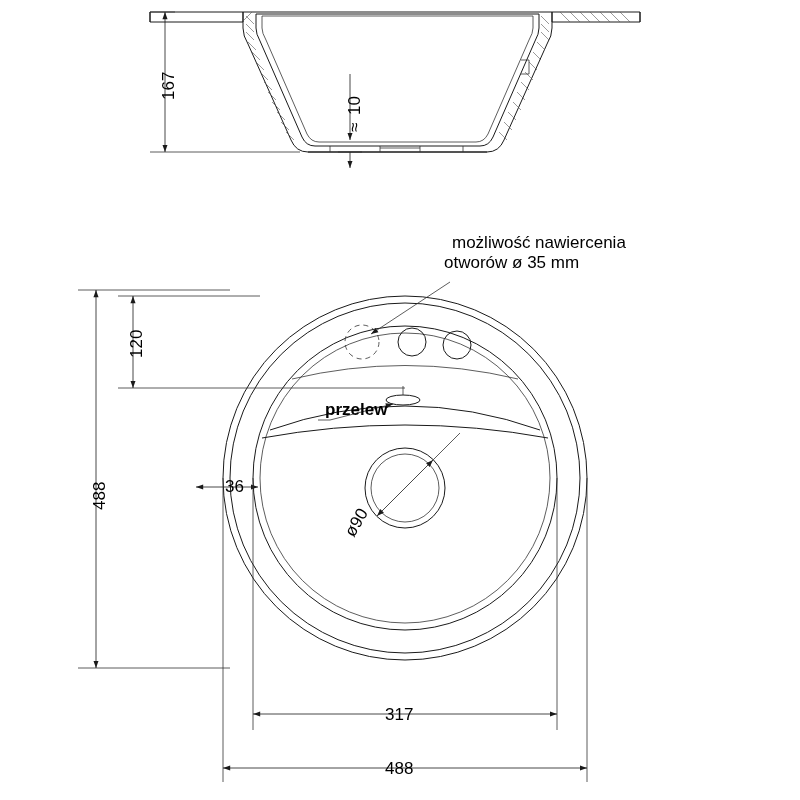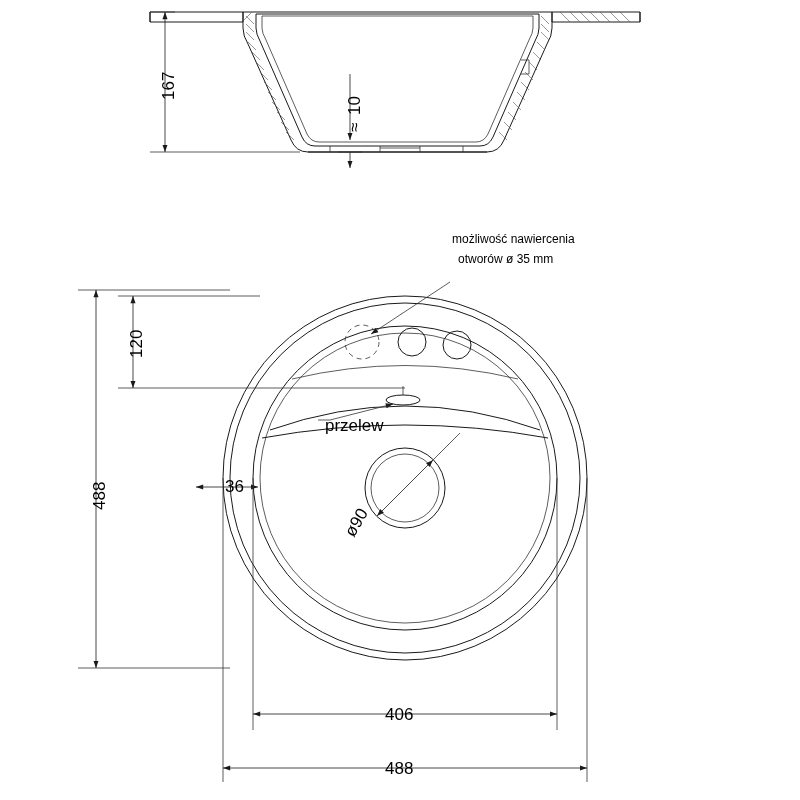--- a/index.html
+++ b/index.html
@@ -61,21 +61,21 @@
   }
   .t.rot90 {
     transform: rotate(-90deg);
     transform-origin: left top;
   }
   .t.rot-ang {
     transform: rotate(-60deg);
     transform-origin: left top;
   }
   .sz17 { font-size: 17px; }
-  .sz15 { font-size: 12px; }
+  .sz15 { font-size: 17px; }
 </style>
 </head>
 <body>
 
 <div id="stage">
 
   <svg id="drawing" viewBox="0 0 800 800">
 
     <defs>
       <marker id="arrEnd" markerWidth="10" markerHeight="10" refX="9" refY="3.2" orient="auto" markerUnits="strokeWidth">
@@ -223,30 +223,30 @@
   </svg>
 
   <div class="txtlayer">
 
     <div class="t sz17 rot90" style="left:158px; top:100px;">167</div>
 
     <div class="t sz17 rot90" style="left:344px; top:115px;">10</div>
     <div class="t sz17 rot90" style="left:344px; top:132px;">≈</div>
 
     <div class="t sz15" style="left:452px; top:232px;">możliwość nawiercenia</div>
-    <div class="t sz15" style="left:458px; top:252px;">otworów ø 35 mm</div>
+    <div class="t sz15" style="left:444px; top:252px;">otworów ø 35 mm</div>
 
     <div class="t sz17 rot90" style="left:126px; top:358px;">120</div>
 
     <div class="t sz17 rot90" style="left:89px; top:510px;">488</div>
 
-    <div class="t sz17" style="left:325px; top:415px;">przelew</div>
+    <div class="t sz17" style="left:325px; top:399px;font-weight:bold;">przelew</div>
 
     <div class="t sz17" style="left:225px; top:476px;">36</div>
 
     <div class="t sz17 rot-ang" style="left:340px; top:530px;">ø90</div>
 
-    <div class="t sz17" style="left:385px; top:704px;">406</div>
+    <div class="t sz17" style="left:385px; top:704px;">317</div>
 
     <div class="t sz17" style="left:385px; top:758px;">488</div>
   </div>
 
 </div>
 
 </body></html>

